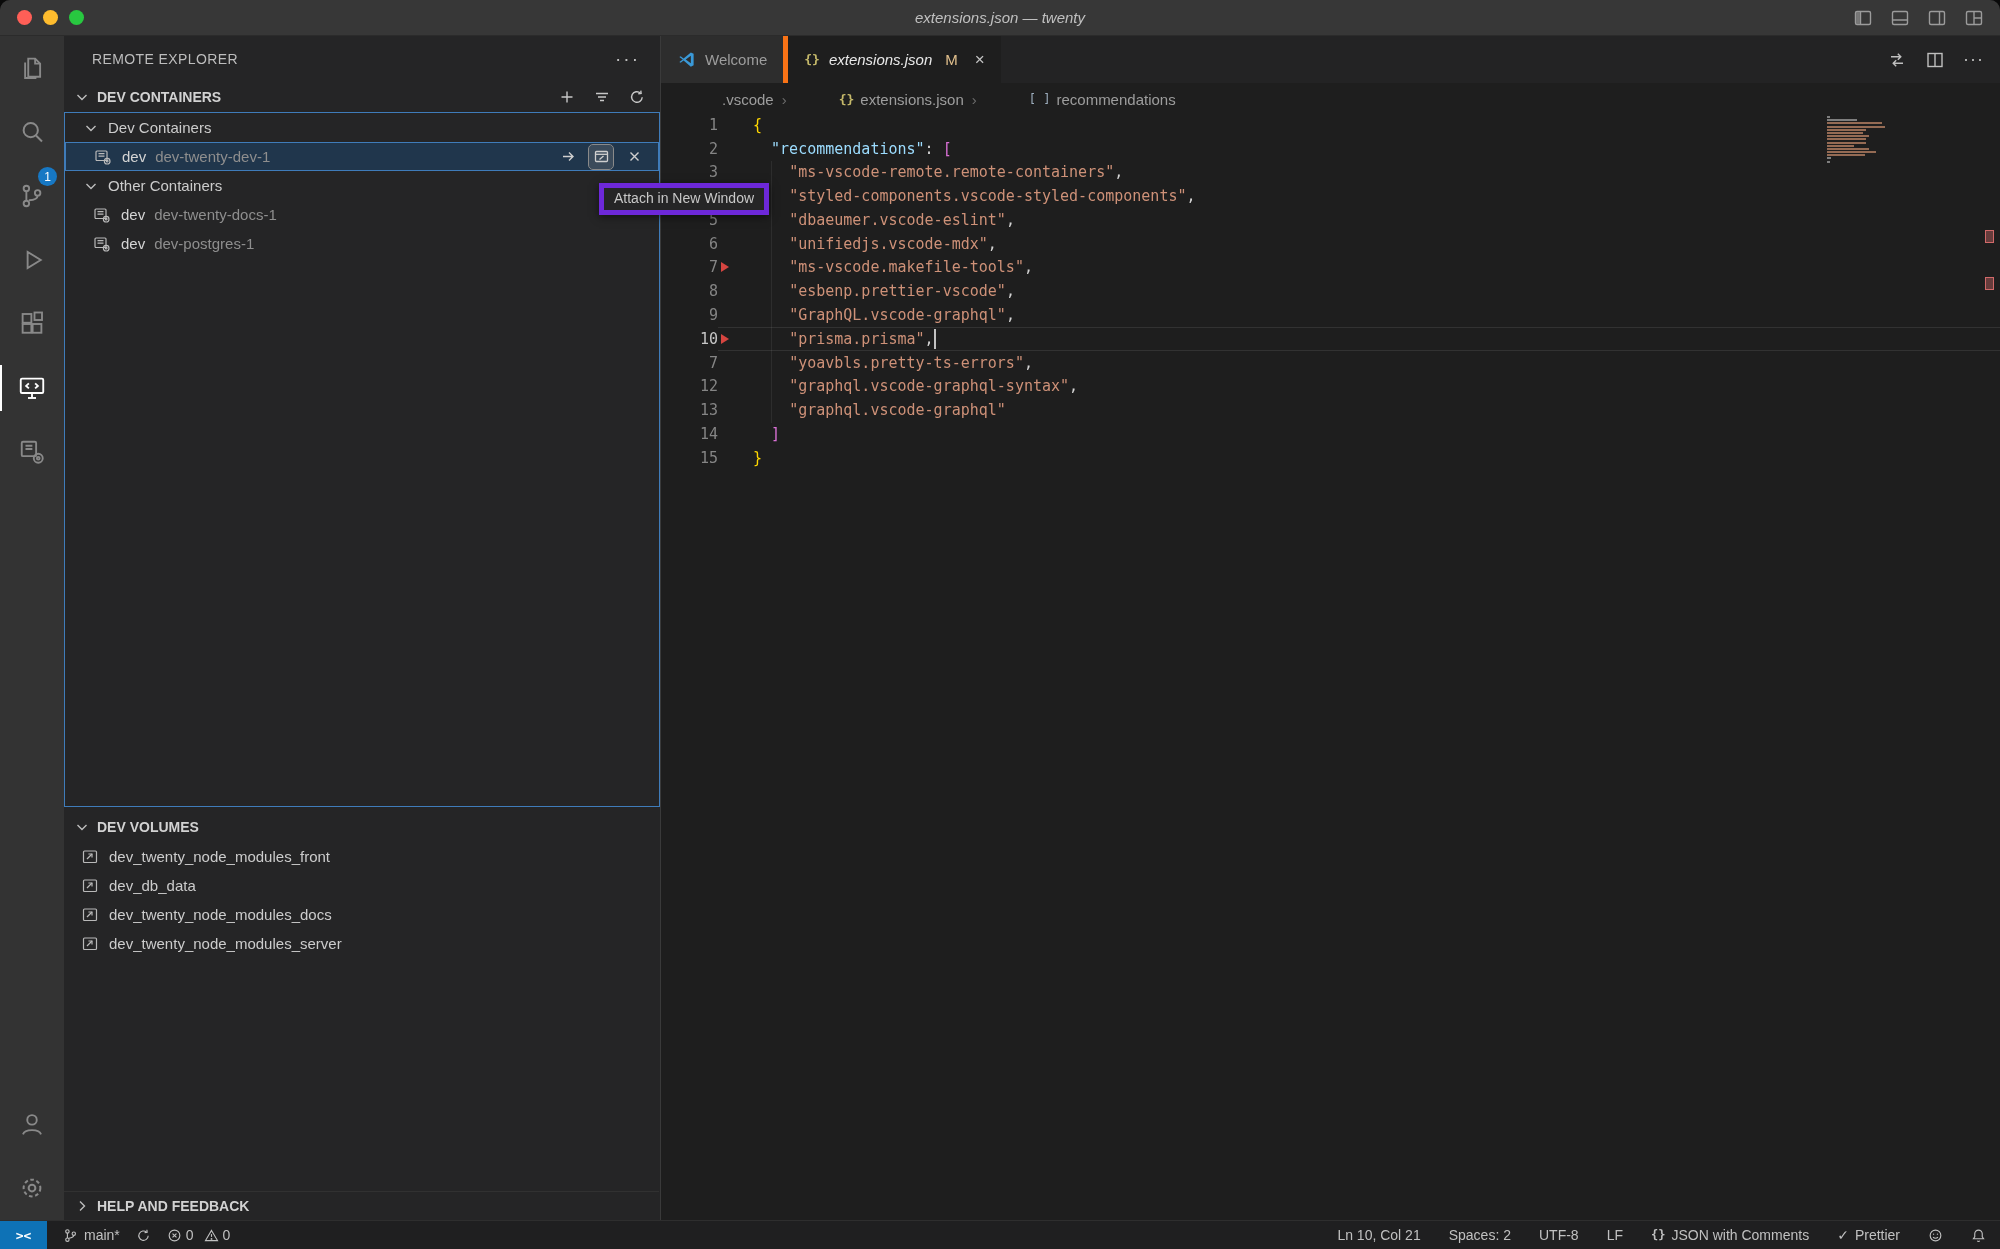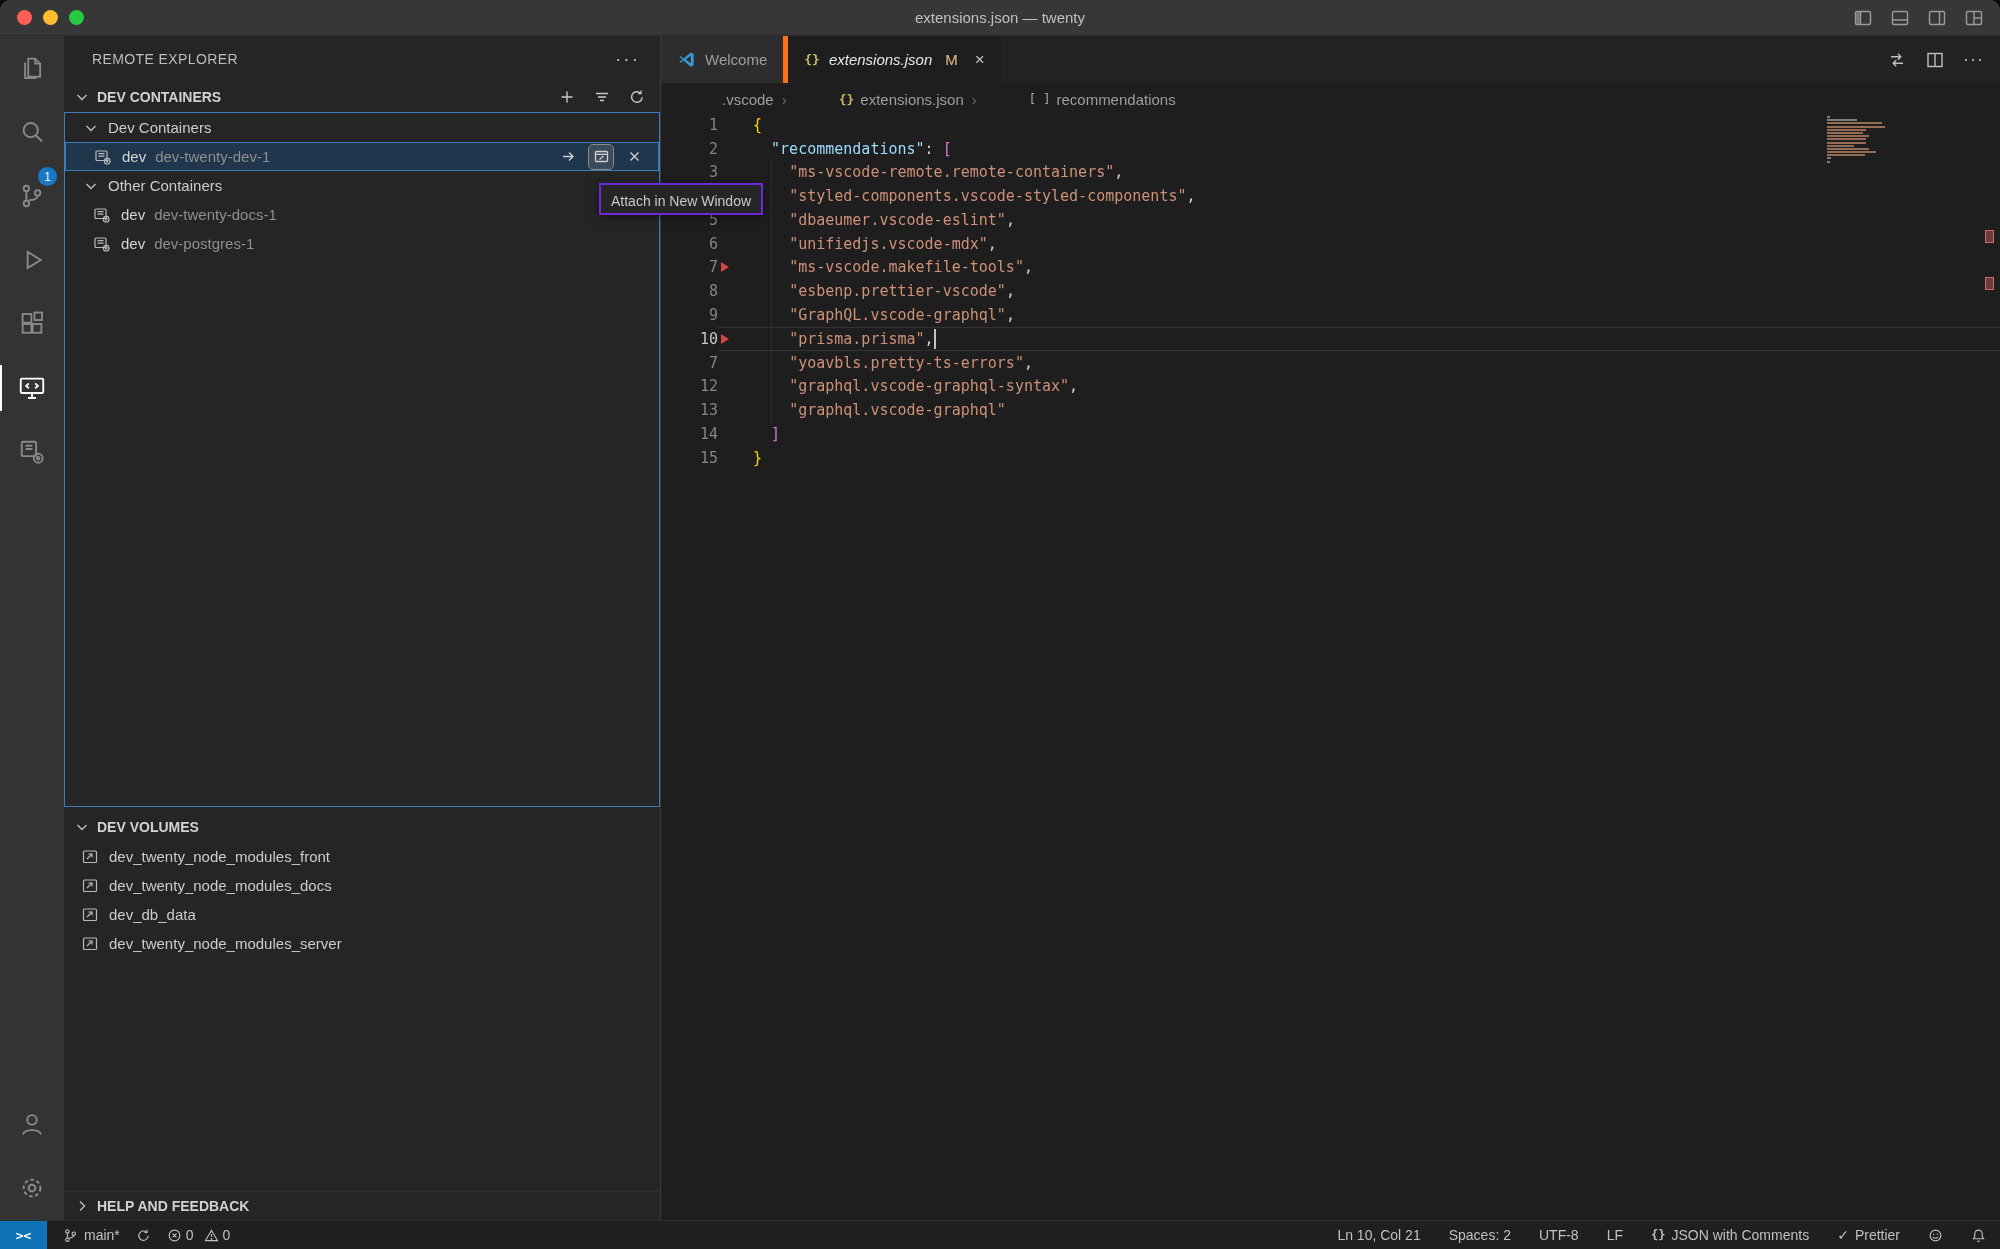--- a/index.html
+++ b/index.html
@@ -1,21 +1,21 @@
 <!DOCTYPE html>
 <html><head>
 <meta charset="utf-8">
 <style>
   * { box-sizing: border-box; }
   html,body { margin:0; padding:0; background:#0a0a0a; }
   body { width:2000px; height:1249px; font-family:"Liberation Sans",sans-serif; overflow:hidden; }
   .window { width:2000px; height:1249px; display:flex; flex-direction:column; background:#1e1e1e; border-radius:10px 10px 0 0; overflow:hidden; position:relative; }
 
   
-  .titlebar { flex:0 0 36px; background:#373737; border-bottom:1px solid #2b2b2b; position:relative; display:flex; align-items:center; justify-content:center; }
+  .titlebar { flex:0 0 36px; background:#373737; border-bottom:1px solid #2b2b2b; position:relative; display:flex; align-items:center; justify-content:center;font-style:italic; }
   .lights { position:absolute; left:17px; top:0; height:100%; display:flex; align-items:center; gap:11px; }
   .light { width:15px; height:15px; border-radius:50%; }
   .light.red{ background:#ff5f57; } .light.yellow{ background:#febc2e; } .light.green{ background:#28c840; }
   .win-title { font-size:15px; color:#c0c0c0; }
   .layout-controls { position:absolute; right:16px; top:0; height:100%; display:flex; align-items:center; gap:17px; color:#9b9b9b; }
   .layout-controls svg { width:20px; height:20px; display:block; }
 
   .main { flex:1; display:flex; min-height:0; }
 
   
@@ -102,21 +102,21 @@
   .statusbar { flex:0 0 29px; background:#1f1f20; border-top:1px solid #2e2e2e; display:flex; align-items:center; font-size:14px; color:#c0c0c0; }
   .sb-remote { width:47px; height:100%; background:#0e72b6; color:#fff; display:flex; align-items:center; justify-content:center; font:700 13px "DejaVu Sans Mono",monospace; cursor:pointer; }
   .st-item { display:flex; align-items:center; gap:6px; margin-left:16px; cursor:pointer; white-space:nowrap; }
   .st-item svg { width:15px; height:15px; display:block; }
   .st-right { margin-left:auto; display:flex; align-items:center; gap:28px; padding-right:14px; }
   .st-right .st-item { margin-left:0; }
   .probs { gap:4px; } .probs .pn { margin-right:6px; }
   .lang-glyph { font-family:"DejaVu Sans Mono",monospace; font-size:12px; font-weight:700; color:#c0c0c0; }
 
   
-  .tooltip { position:absolute; left:599px; top:183px; z-index:40; background:#252526; border:2px solid #6d28d9; color:#c8c8c8; font-size:14px; padding:8px 10px 4px; box-shadow:0 2px 8px rgba(0,0,0,.5); white-space:nowrap; }
+  .tooltip { position:absolute; left:599px; top:183px; z-index:40; background:#252526; border:5px solid #6d28d9; color:#c8c8c8; font-size:14px; padding:2px 10px 4px; box-shadow:0 2px 8px rgba(0,0,0,.5); white-space:nowrap; }
 </style>
 </head>
 <body>
 
 <div class="window">
 
   <div class="titlebar">
     <div class="lights">
       <span class="light red"></span>
       <span class="light yellow"></span>
@@ -350,31 +350,31 @@
           <span>dev_twenty_node_modules_front</span>
         </div>
         <div class="vrow">
           <span class="cicon">
               <svg viewBox="0 0 18 18" fill="none" stroke="currentColor" stroke-width="1.2">
                 <rect x="2.5" y="3" width="13" height="11.5" rx="1"></rect>
                 <path d="M6 11l5-5"></path>
                 <path d="M11 9.6V6H7.4"></path>
               </svg>
             </span>
-          <span>dev_twenty_node_modules_docs</span>
+          <span>dev_db_data</span>
         </div>
         <div class="vrow">
           <span class="cicon">
               <svg viewBox="0 0 18 18" fill="none" stroke="currentColor" stroke-width="1.2">
                 <rect x="2.5" y="3" width="13" height="11.5" rx="1"></rect>
                 <path d="M6 11l5-5"></path>
                 <path d="M11 9.6V6H7.4"></path>
               </svg>
             </span>
-          <span>dev_db_data</span>
+          <span>dev_twenty_node_modules_docs</span>
         </div>
         <div class="vrow">
           <span class="cicon">
               <svg viewBox="0 0 18 18" fill="none" stroke="currentColor" stroke-width="1.2">
                 <rect x="2.5" y="3" width="13" height="11.5" rx="1"></rect>
                 <path d="M6 11l5-5"></path>
                 <path d="M11 9.6V6H7.4"></path>
               </svg>
             </span>
           <span>dev_twenty_node_modules_server</span>

